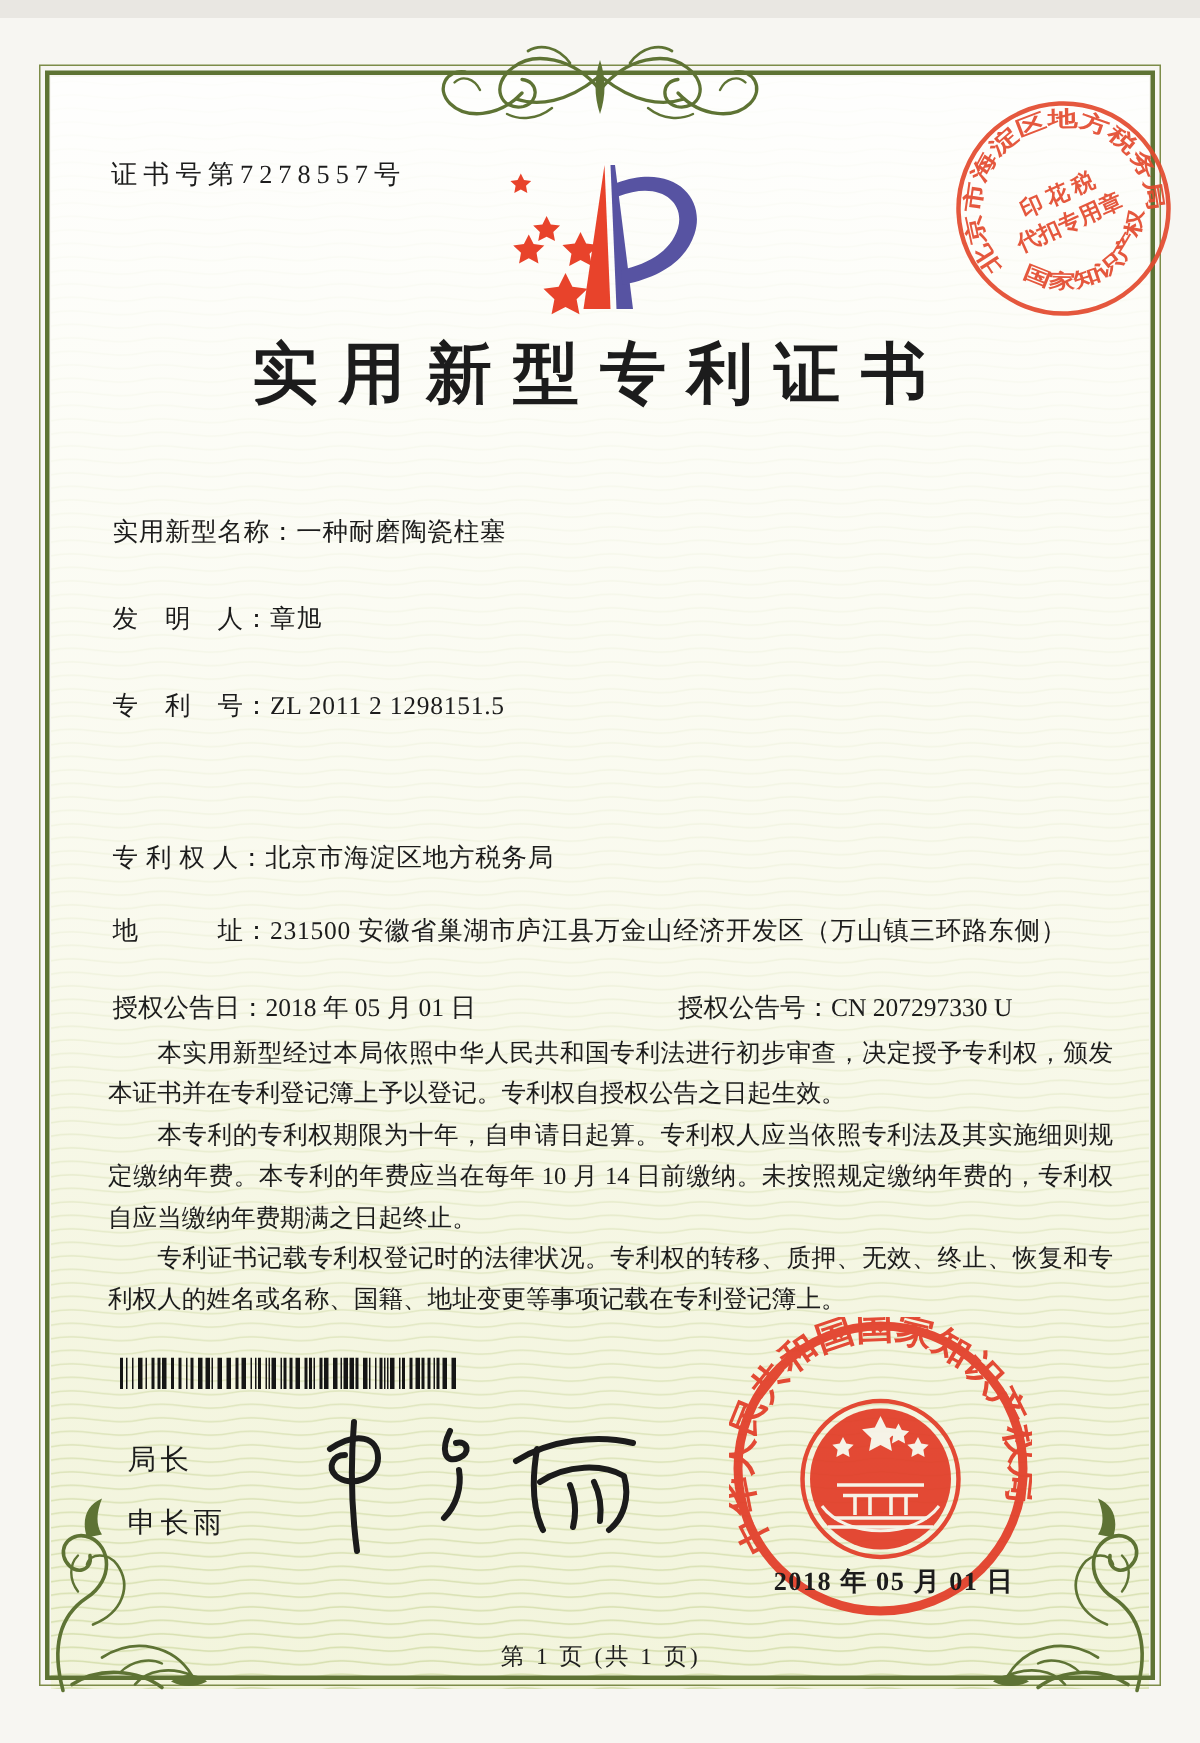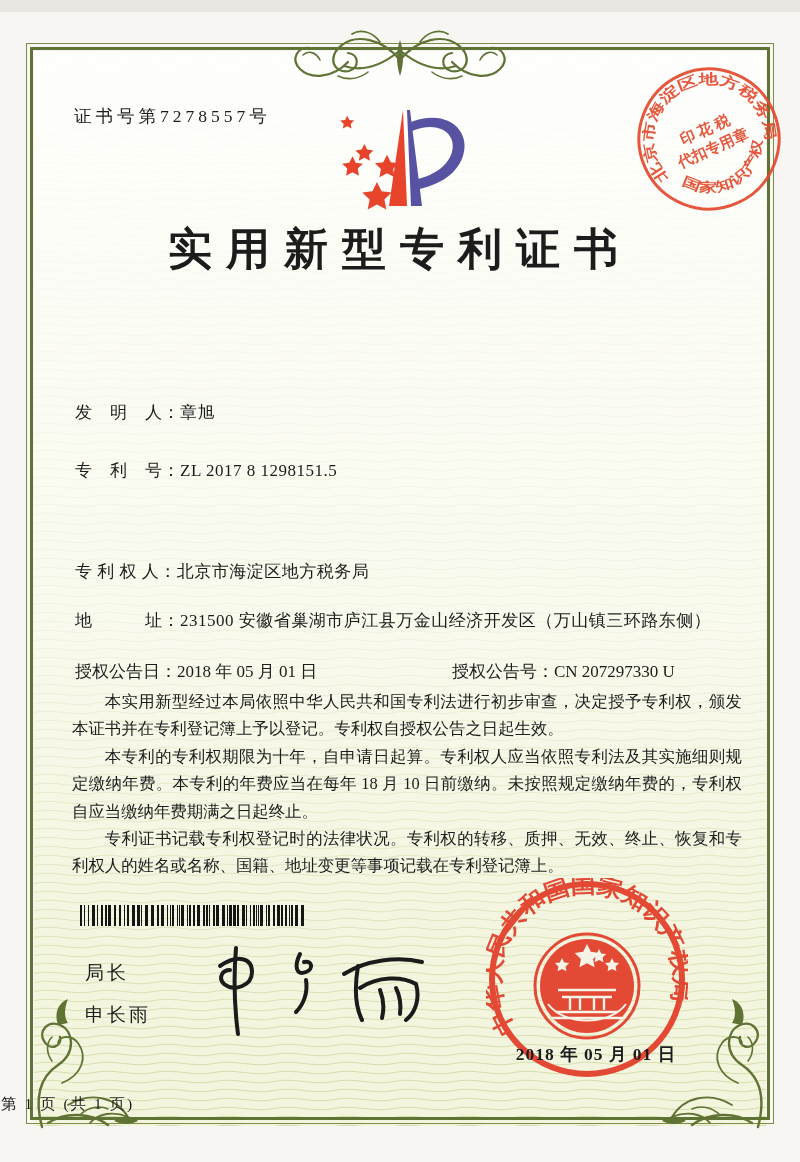--- a/index.html
+++ b/index.html
@@ -27,21 +27,21 @@
   .barcode i{display:inline-block;height:100%;background:#151515;}
   
   .sig-labels{position:absolute;left:85px;top:948px;font-size:19px;z-index:3;letter-spacing:3px;}
   .sig-labels div{margin-bottom:16px;}
   .sig-script{position:absolute;left:198px;top:920px;z-index:4;}
   
   .seal{position:absolute;left:486px;top:866px;z-index:4;opacity:.93;}
   .seal-date{position:absolute;left:498px;top:1030px;width:196px;text-align:center;font-size:17.5px;
              font-weight:600;letter-spacing:1px;z-index:5;}
   .stamp{position:absolute;left:634px;top:52px;z-index:4;transform:rotate(-24deg);opacity:.92;}
-  .footer{position:absolute;left:1px;right:0;top:1082px;text-align:left;font-size:15.5px;z-index:3;letter-spacing:2px;}
+  .footer{position:absolute;left:1px;right:0;top:1082px;text-align:center;font-size:15.5px;z-index:3;letter-spacing:2px;}
   .logo{position:absolute;left:325px;top:72px;z-index:3;}
   .ornament-top{position:absolute;left:260px;top:10px;z-index:3;}
   .flourish{position:absolute;z-index:3;}
   .flourish.bl{left:28px;bottom:34px;}
   .flourish.br{right:28px;bottom:34px;transform:scaleX(-1);}
 </style>
 </head>
 <body>
 
 <div class="page">
@@ -134,45 +134,48 @@
     </text>
     <text font-size="13" fill="#e34a2e" font-weight="bold" font-family="Liberation Serif,serif">
       <textPath href="#stamp-arc-bot" startOffset="8" textLength="128" lengthAdjust="spacingAndGlyphs">国家知识产权局</textPath>
     </text>
     <text x="75" y="70" text-anchor="middle" font-size="15" fill="#e34a2e" font-weight="bold">印 花 税</text>
     <text x="75" y="90" text-anchor="middle" font-size="15" fill="#e34a2e" font-weight="bold">代扣专用章</text>
   </svg>
 
   <div class="title">实用新型专利证书</div>
 
+  <div class="field-row" style="top:330px">
+    <span class="lbl">实用新型名称：</span><span class="val">一种耐磨陶瓷柱塞</span>
+  </div>
   <div class="field-row" style="top:388px">
     <span class="lbl">发　明　人：</span><span class="val">章旭</span>
   </div>
   <div class="field-row" style="top:446px">
-    <span class="lbl">专　利　号：</span><span class="val">ZL 2017 8 1298151.5</span>
+    <span class="lbl">专　利　号：</span><span class="val">ZL 2011 2 1298151.5</span>
   </div>
   <div class="field-row" style="top:547px">
     <span class="lbl">专 利 权 人：</span><span class="val">北京市海淀区地方税务局</span>
   </div>
   <div class="field-row" style="top:596px">
     <span class="lbl">地　　　址：</span><span class="val" style="width:558px">231500 安徽省巢湖市庐江县万金山经济开发区（万山镇三环路东侧）</span>
   </div>
 
   <div class="grant-row">
     <span class="grant-left">
       <span>授权公告日：</span><span>2018 年 05 月 01 日</span>
     </span>
     <span class="grant-right">
       <span>授权公告号：</span><span>CN 207297330 U</span>
     </span>
   </div>
 
   <div class="paragraphs">
     <p>本实用新型经过本局依照中华人民共和国专利法进行初步审查，决定授予专利权，颁发本证书并在专利登记簿上予以登记。专利权自授权公告之日起生效。</p>
-    <p>本专利的专利权期限为十年，自申请日起算。专利权人应当依照专利法及其实施细则规定缴纳年费。本专利的年费应当在每年 18 月 10 日前缴纳。未按照规定缴纳年费的，专利权自应当缴纳年费期满之日起终止。</p>
+    <p>本专利的专利权期限为十年，自申请日起算。专利权人应当依照专利法及其实施细则规定缴纳年费。本专利的年费应当在每年 10 月 14 日前缴纳。未按照规定缴纳年费的，专利权自应当缴纳年费期满之日起终止。</p>
     <p>专利证书记载专利权登记时的法律状况。专利权的转移、质押、无效、终止、恢复和专利权人的姓名或名称、国籍、地址变更等事项记载在专利登记簿上。</p>
   </div>
 
   <div class="barcode"><i style="width:2px;margin-right:2px"></i><i style="width:1px;margin-right:3px"></i><i style="width:1px;margin-right:3px"></i><i style="width:3px;margin-right:2px"></i><i style="width:1px;margin-right:3px"></i><i style="width:2px;margin-right:2px"></i><i style="width:2px;margin-right:1px"></i><i style="width:3px;margin-right:3px"></i><i style="width:2px;margin-right:3px"></i><i style="width:2px;margin-right:3px"></i><i style="width:1px;margin-right:2px"></i><i style="width:2px;margin-right:3px"></i><i style="width:3px;margin-right:2px"></i><i style="width:3px;margin-right:1px"></i><i style="width:1px;margin-right:3px"></i><i style="width:3px;margin-right:3px"></i><i style="width:3px;margin-right:3px"></i><i style="width:2px;margin-right:2px"></i><i style="width:3px;margin-right:3px"></i><i style="width:1px;margin-right:2px"></i><i style="width:1px;margin-right:1px"></i><i style="width:2px;margin-right:3px"></i><i style="width:1px;margin-right:1px"></i><i style="width:1px;margin-right:1px"></i><i style="width:3px;margin-right:3px"></i><i style="width:1px;margin-right:1px"></i><i style="width:2px;margin-right:2px"></i><i style="width:2px;margin-right:2px"></i><i style="width:3px;margin-right:3px"></i><i style="width:2px;margin-right:1px"></i><i style="width:2px;margin-right:1px"></i><i style="width:1px;margin-right:3px"></i><i style="width:2px;margin-right:1px"></i><i style="width:3px;margin-right:3px"></i><i style="width:3px;margin-right:2px"></i><i style="width:1px;margin-right:1px"></i><i style="width:3px;margin-right:1px"></i><i style="width:3px;margin-right:1px"></i><i style="width:2px;margin-right:3px"></i><i style="width:3px;margin-right:1px"></i><i style="width:1px;margin-right:3px"></i><i style="width:1px;margin-right:2px"></i><i style="width:2px;margin-right:1px"></i><i style="width:1px;margin-right:1px"></i><i style="width:1px;margin-right:1px"></i><i style="width:3px;margin-right:3px"></i><i style="width:1px;margin-right:1px"></i><i style="width:2px;margin-right:3px"></i><i style="width:2px;margin-right:2px"></i><i style="width:3px;margin-right:1px"></i><i style="width:2px;margin-right:2px"></i><i style="width:2px;margin-right:2px"></i><i style="width:1px;margin-right:1px"></i><i style="width:2px;margin-right:2px"></i><i style="width:3px;margin-right:3px"></i><i style="width:3px;margin-right:3px"></i></div>
 
   <div class="sig-labels">
     <div>局长</div>
     <div>申长雨</div>
   </div>
 

